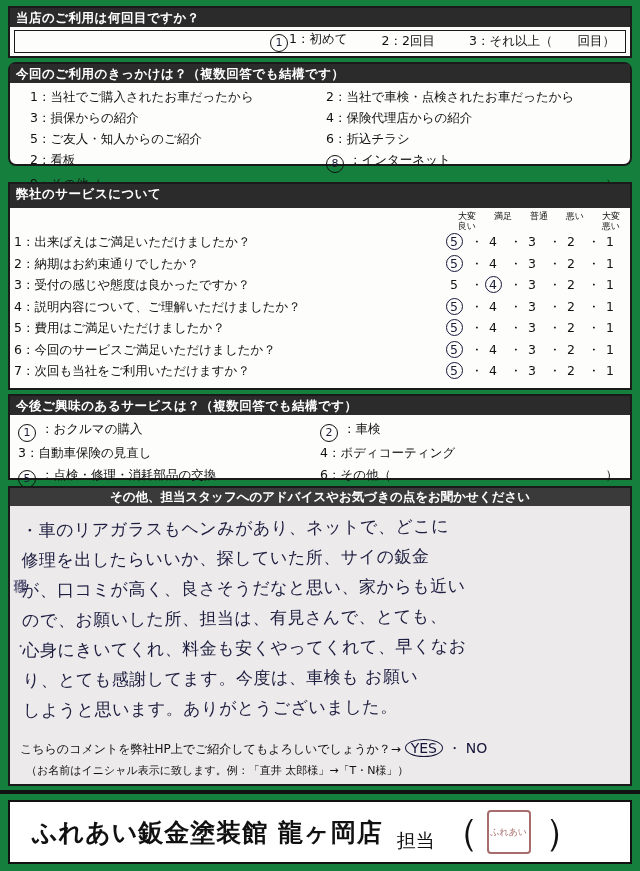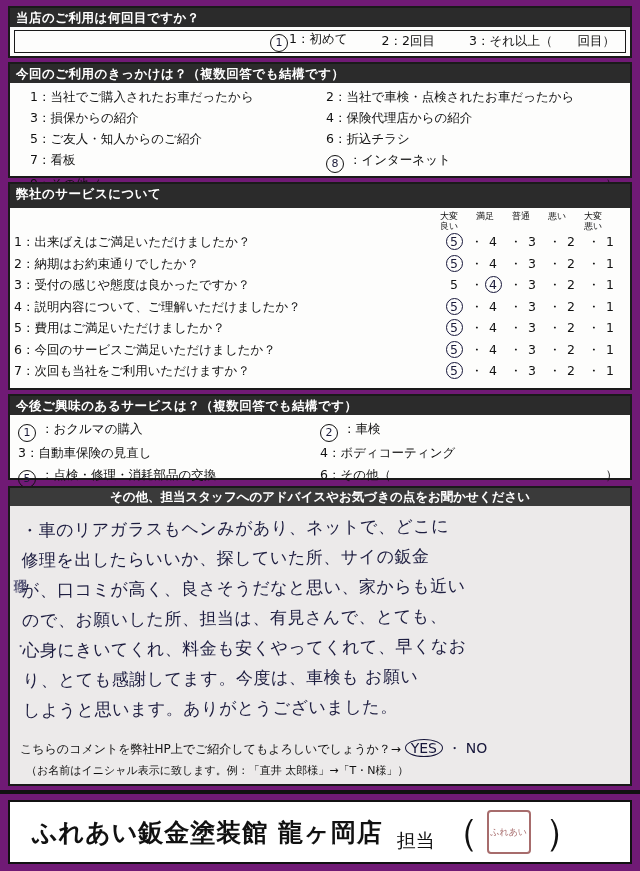--- a/index.html
+++ b/index.html
@@ -12,21 +12,21 @@
     height: 871px;
     font-family: "DejaVu Sans", sans-serif;
     color: #111;
     position: relative;
     overflow: hidden;
   }
   .sheet {
     position: relative;
     width: 640px;
     height: 871px;
-    background: #701a75;
+    background: #15803d;
   }
 
   
   .block {
     position: absolute;
     border: 2px solid #1a1a1a;
     background: #fdfdfc;
     box-sizing: border-box;
   }
   .block-title {
@@ -79,40 +79,40 @@
     display: flex;
     align-items: center;
     padding: 0 10px;
     font-size: 12.5px;
     box-sizing: border-box;
     justify-content: flex-end;
   }
   #q1 .sp { display: inline-block; width: 34px; }
 
   
-  #q2 { left: 8px; top: 62px; width: 624px; height: 116px; }
+  #q2 { left: 8px; top: 62px; width: 624px; height: 104px; border-radius: 8px; }
   #q2 .block-title { height: 19px; }
   #q2 .block-body { padding-top: 3px; margin-left: 12px; }
   #q2 .lastrow { position: relative; }
   #q2 .paren-r { position: absolute; right: 4px; }
 
   
   #q3 { left: 8px; top: 182px; width: 624px; height: 208px; }
   #q3 .block-title { height: 24px; }
   #q3 .scale-head {
     display: flex;
     justify-content: flex-end;
     font-size: 9px;
     line-height: 10px;
     padding-right: 10px;
     margin-top: 3px;
   }
   #q3 .scale-head div {
     width: 36px;
-    text-align: left;
+    text-align: right;
   }
   #q3 .qline {
     display: flex;
     align-items: center;
     font-size: 12.5px;
     line-height: 21.5px;
     padding-left: 4px;
   }
   #q3 .qtext { flex: 1 1 auto; white-space: nowrap; }
   #q3 .scale {
@@ -278,21 +278,21 @@
       </div>
       <div class="col2">
         <div>3：損保からの紹介</div>
         <div>4：保険代理店からの紹介</div>
       </div>
       <div class="col2">
         <div>5：ご友人・知人からのご紹介</div>
         <div>6：折込チラシ</div>
       </div>
       <div class="col2">
-        <div>7：看板</div>
+        <div>2：看板</div>
         <div>
           <span class="circled ink">8</span>
           <span>：インターネット</span>
         </div>
       </div>
       <div class="col2 lastrow">
         <div>9：その他（</div>
         <div>
           <span class="paren-r">）</span>
         </div>

